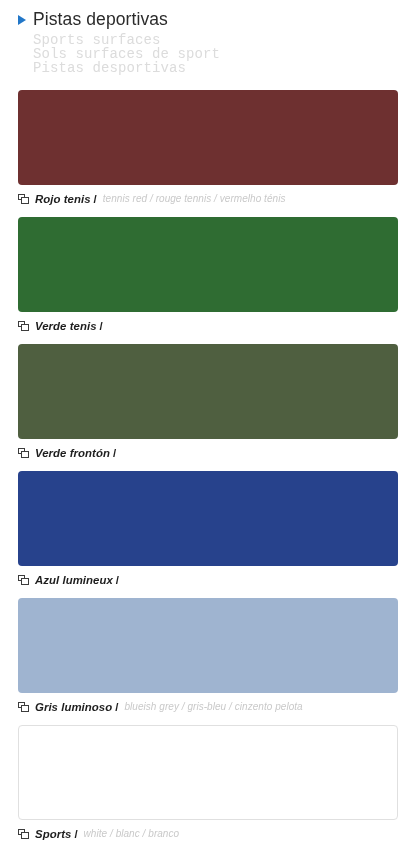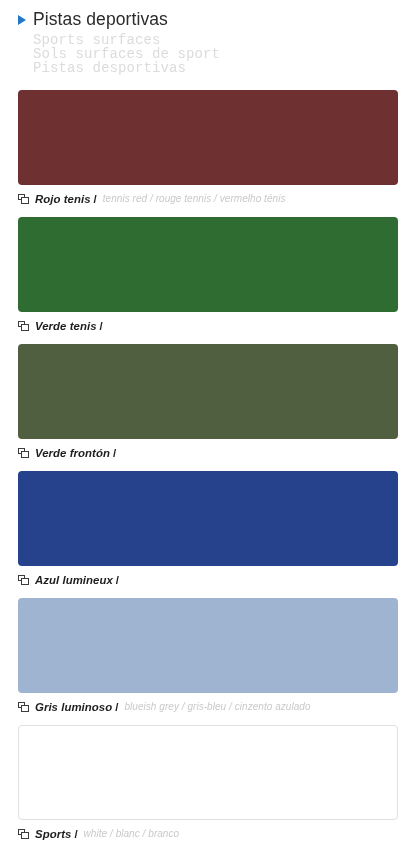--- a/index.html
+++ b/index.html
@@ -194,21 +194,21 @@
     <div class="swatch-chip" style="background: rgb(159, 180, 208);"></div>
     <div class="swatch-label">
       <span class="copy-icon">
         <svg width="11" height="10" viewBox="0 0 11 10" xmlns="http://www.w3.org/2000/svg">
           <rect x="0.5" y="0.5" width="6" height="5" fill="none" stroke="#3c3c3c" stroke-width="1"></rect>
           <rect x="3.5" y="3.5" width="7" height="6" fill="#ffffff" stroke="#3c3c3c" stroke-width="1"></rect>
         </svg>
       </span>
       <span class="label-name">Gris luminoso</span>
       <span class="label-sep">/</span>
-      <span class="label-translations">blueish grey / gris-bleu / cinzento azulado</span>
+      <span class="label-translations">blueish grey / gris-bleu / cinzento pelota</span>
     </div>
   </div>
 
   <div class="swatch-item">
     <div class="swatch-chip outlined" style="background: rgb(255, 255, 255);"></div>
     <div class="swatch-label">
       <span class="copy-icon">
         <svg width="11" height="10" viewBox="0 0 11 10" xmlns="http://www.w3.org/2000/svg">
           <rect x="0.5" y="0.5" width="6" height="5" fill="none" stroke="#3c3c3c" stroke-width="1"></rect>
           <rect x="3.5" y="3.5" width="7" height="6" fill="#ffffff" stroke="#3c3c3c" stroke-width="1"></rect>

